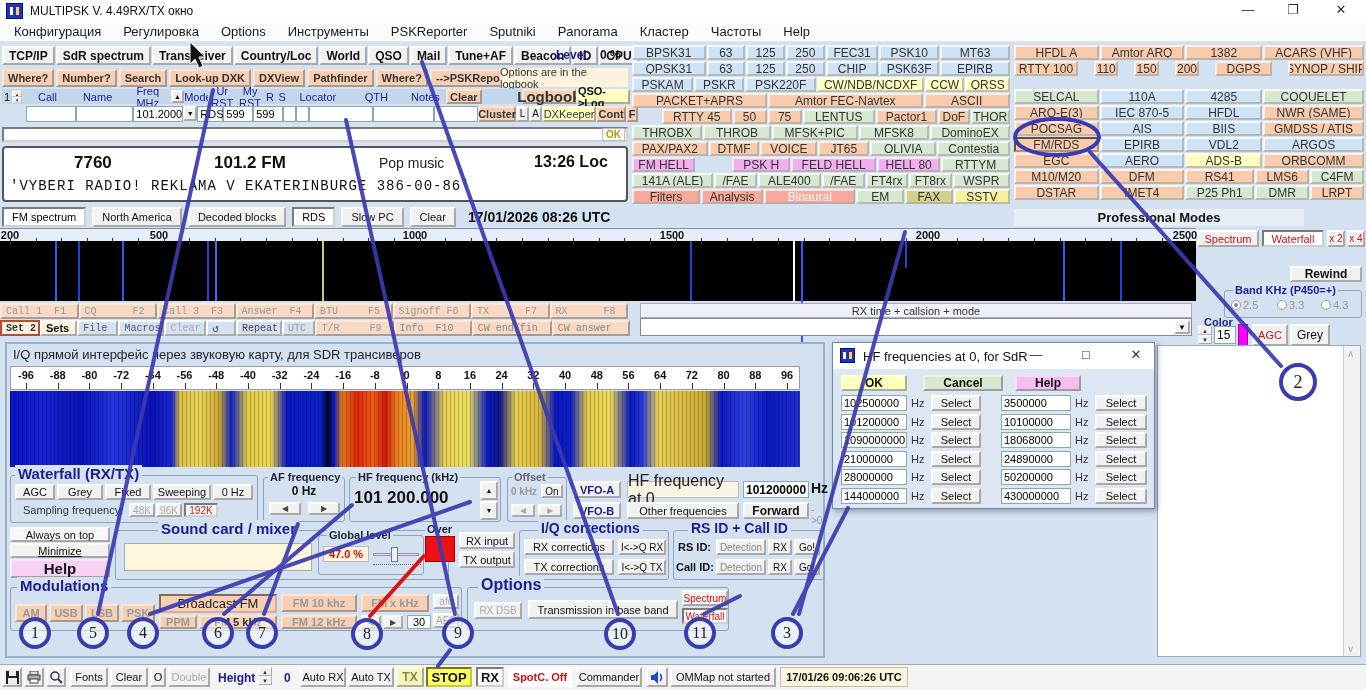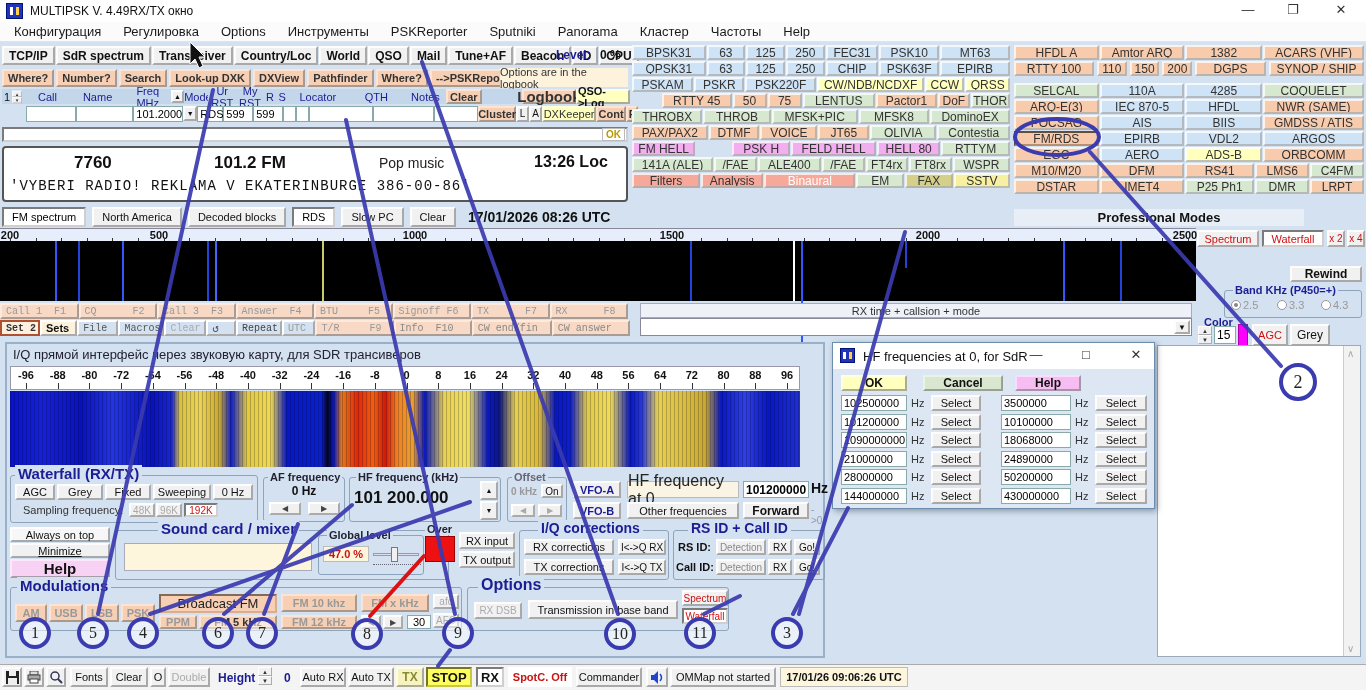--- a/index.html
+++ b/index.html
@@ -181,20 +181,25 @@
         <span class="modebtn" style="flex: 1.9 1 0px; background: rgb(207, 227, 247);">EPIRB</span>
       </div>
       <div style="display: flex; gap: 1px; margin-bottom: 1px;">
         <span class="modebtn" style="flex: 1.55 1 0px; background: rgb(207, 227, 247);">PSKAM</span>
         <span class="modebtn" style="flex: 1.25 1 0px; background: rgb(207, 227, 247);">PSKR</span>
         <span class="modebtn" style="flex: 1.8 1 0px; background: rgb(207, 227, 247);">PSK220F</span>
         <span class="modebtn" style="flex: 2.8 1 0px; background: rgb(255, 255, 190);">CW/NDB/NCDXF</span>
         <span class="modebtn" style="flex: 0.95 1 0px; background: rgb(255, 255, 190);">CCW</span>
         <span class="modebtn" style="flex: 1.1 1 0px; background: rgb(255, 255, 190);">QRSS</span>
       </div>
+      <div style="display: flex; gap: 1px; margin-bottom: 1px;">
+        <span class="modebtn" style="flex: 1.35 1 0px; background: rgb(248, 203, 173);">PACKET+APRS</span>
+        <span class="modebtn" style="flex: 1.55 1 0px; background: rgb(248, 203, 173);">Amtor FEC-Navtex</span>
+        <span class="modebtn" style="flex: 0.85 1 0px; background: rgb(248, 203, 173);">ASCII</span>
+      </div>
       <div style="display: flex; gap: 1px; margin-bottom: 1px; padding-left: 30px;">
         <span class="modebtn" style="flex: 1.2 1 0px; background: rgb(248, 203, 173);">RTTY 45</span>
         <span class="modebtn" style="flex: 0.55 1 0px; background: rgb(248, 203, 173);">50</span>
         <span class="modebtn" style="flex: 0.55 1 0px; background: rgb(248, 203, 173);">75</span>
         <span class="modebtn" style="flex: 1.25 1 0px; background: rgb(214, 232, 207);">LENTUS</span>
         <span class="modebtn" style="flex: 1.05 1 0px; background: rgb(248, 203, 173);">Pactor1</span>
         <span class="modebtn" style="flex: 0.5 1 0px; background: rgb(248, 203, 173);">DoF</span>
         <span class="modebtn" style="flex: 0.65 1 0px; background: rgb(214, 232, 207);">THOR</span>
       </div>
       <div style="display: flex; gap: 1px; margin-bottom: 1px;">
@@ -238,21 +243,21 @@
       </div>
     </div>
 
   <div class="abs" id="progrid" style="left:1014px;top:45px;width:350px;">
       <div style="display: flex; gap: 1px; margin-bottom: 1px;">
         <span class="modebtn" style="flex: 1 1 0px; background: rgb(248, 203, 173);">HFDL A</span>
         <span class="modebtn" style="flex: 1 1 0px; background: rgb(248, 203, 173);">Amtor ARQ</span>
         <span class="modebtn" style="flex: 0.9 1 0px; background: rgb(248, 203, 173);">1382</span>
         <span class="modebtn" style="flex: 1.2 1 0px; background: rgb(248, 203, 173);">ACARS (VHF)</span>
       </div>
-      <div style="display: flex; gap: 3px; margin-bottom: 7px;">
+      <div style="display: flex; gap: 16px; margin-bottom: 13px;">
         <span class="modebtn" style="flex: 1 1 0px; background: rgb(248, 203, 173);">RTTY 100</span>
         <span class="modebtn" style="flex: 0.34 1 0px; background: rgb(248, 203, 173);">110</span>
         <span class="modebtn" style="flex: 0.34 1 0px; background: rgb(248, 203, 173);">150</span>
         <span class="modebtn" style="flex: 0.34 1 0px; background: rgb(248, 203, 173);">200</span>
         <span class="modebtn" style="flex: 0.88 1 0px; background: rgb(248, 203, 173);">DGPS</span>
         <span class="modebtn" style="flex: 1.2 1 0px; background: rgb(248, 203, 173);">SYNOP / SHIP</span>
       </div>
       <div style="display: flex; gap: 1px; margin-bottom: 1px;">
         <span class="modebtn" style="flex: 1 1 0px; background: rgb(214, 232, 207);">SELCAL</span>
         <span class="modebtn" style="flex: 1 1 0px; background: rgb(207, 227, 247);">110A</span>

